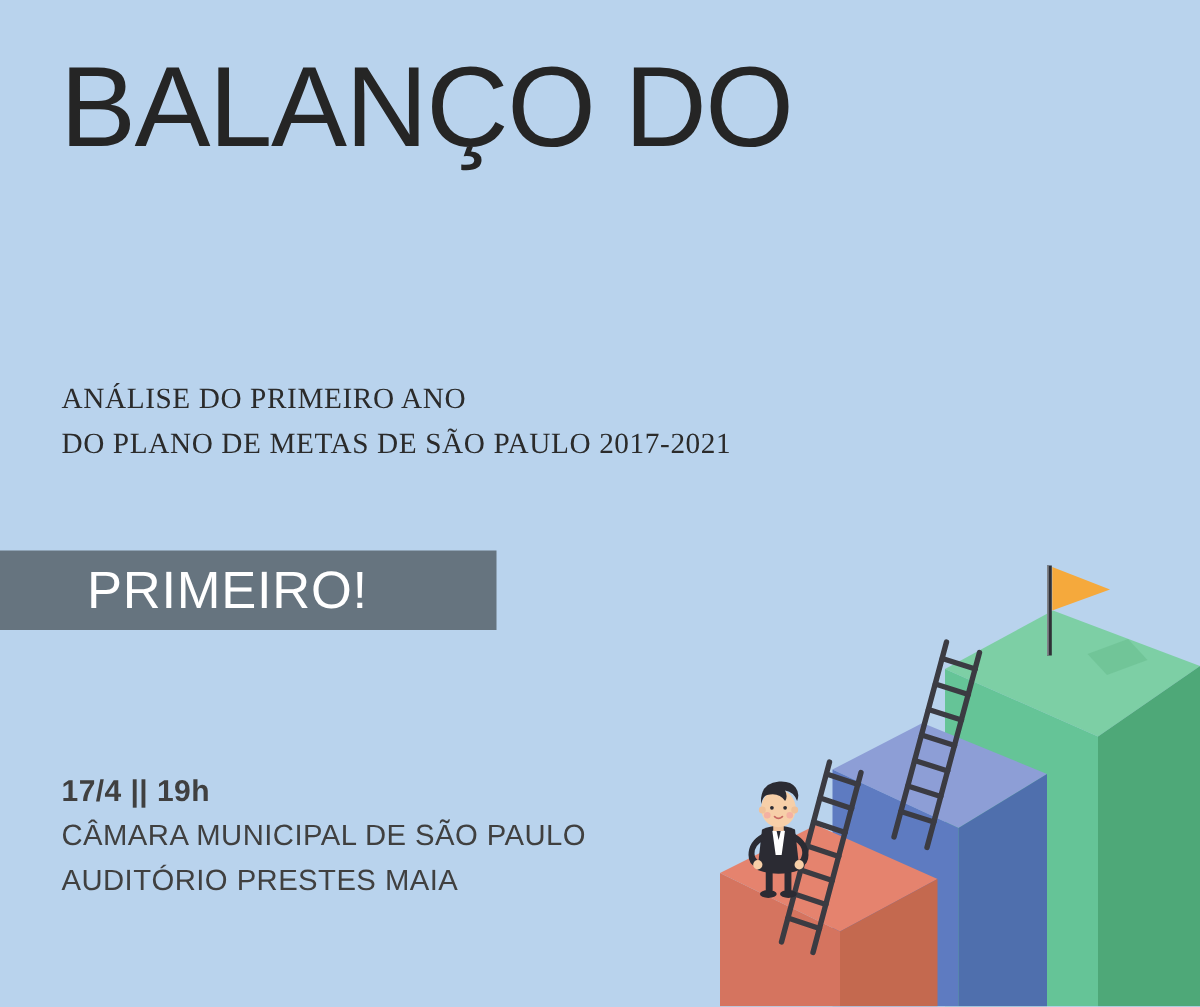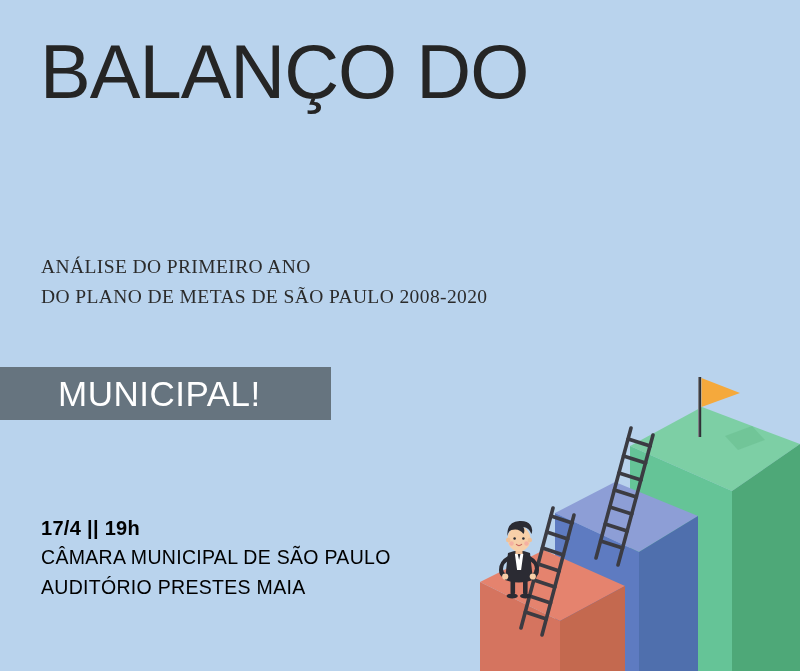--- a/index.html
+++ b/index.html
@@ -43,21 +43,21 @@
   }
   .participe-text{
     color:#ffffff;font-size:35px;font-weight:400;
     letter-spacing:0.5px;margin-left:58px;line-height:1;
     white-space:nowrap;
   }
 
   
   .event-info{
     position:absolute;left:41px;top:513px;
-    font-size:19.5px;line-height:1.52;color:#000000;
+    font-size:19.5px;line-height:1.52;color:#404040;
     letter-spacing:0.3px;
   }
   .event-info .when{font-weight:700;font-size:20px;}
   .event-info div{white-space:nowrap;}
 
   
   .illustration{
     position:absolute;left:470px;top:360px;width:330px;height:311px;
   }
   .illustration svg{display:block;}
@@ -66,25 +66,25 @@
 <body>
 
 <div id="poster">
 
   <div class="title-block">
     <div class="title-line1">BALANÇO DO</div>
   </div>
 
   <div class="subtitle">
     <div>ANÁLISE DO PRIMEIRO ANO</div>
-    <div>DO PLANO DE METAS DE SÃO PAULO 2008-2020</div>
+    <div>DO PLANO DE METAS DE SÃO PAULO 2017-2021</div>
   </div>
 
   <div class="participe-banner">
-    <span class="participe-text">MUNICIPAL!</span>
+    <span class="participe-text">PRIMEIRO!</span>
   </div>
 
   <div class="event-info">
     <div class="when">17/4 || 19h</div>
     <div>CÂMARA MUNICIPAL DE SÃO PAULO</div>
     <div>AUDITÓRIO PRESTES MAIA</div>
   </div>
 
   <div class="illustration">
     <svg width="330" height="311" viewBox="0 0 330 311" xmlns="http://www.w3.org/2000/svg">

